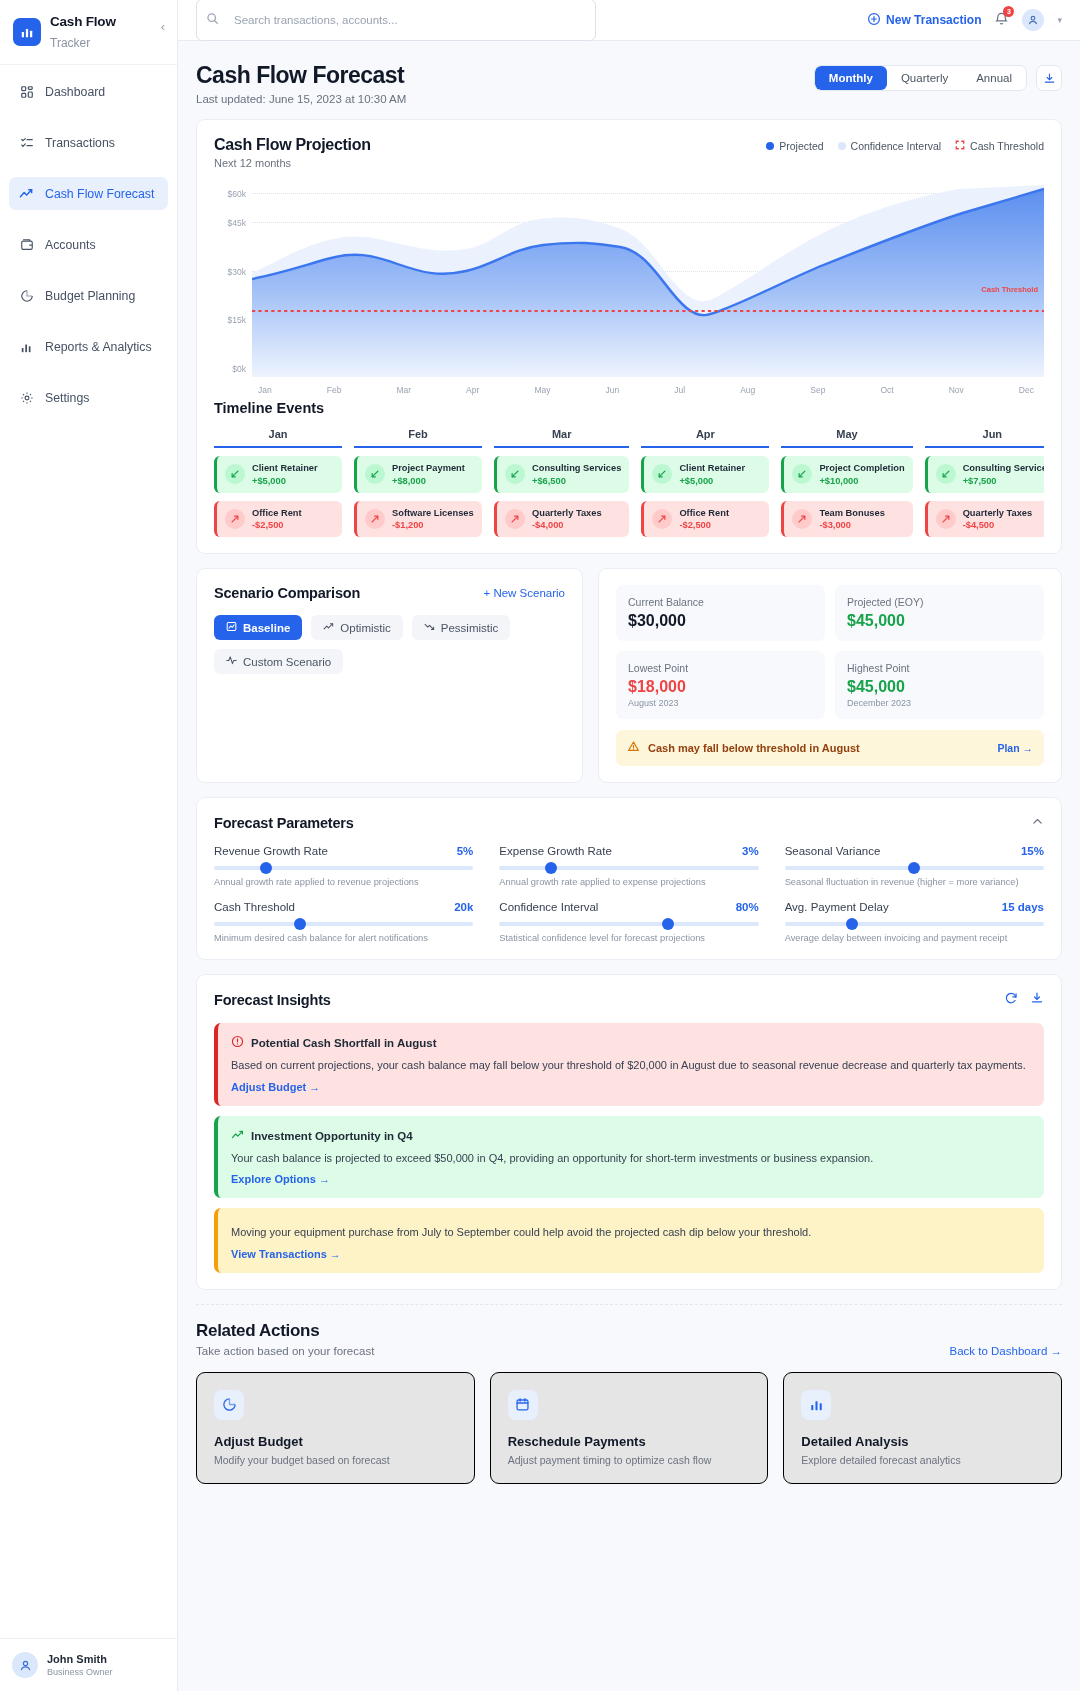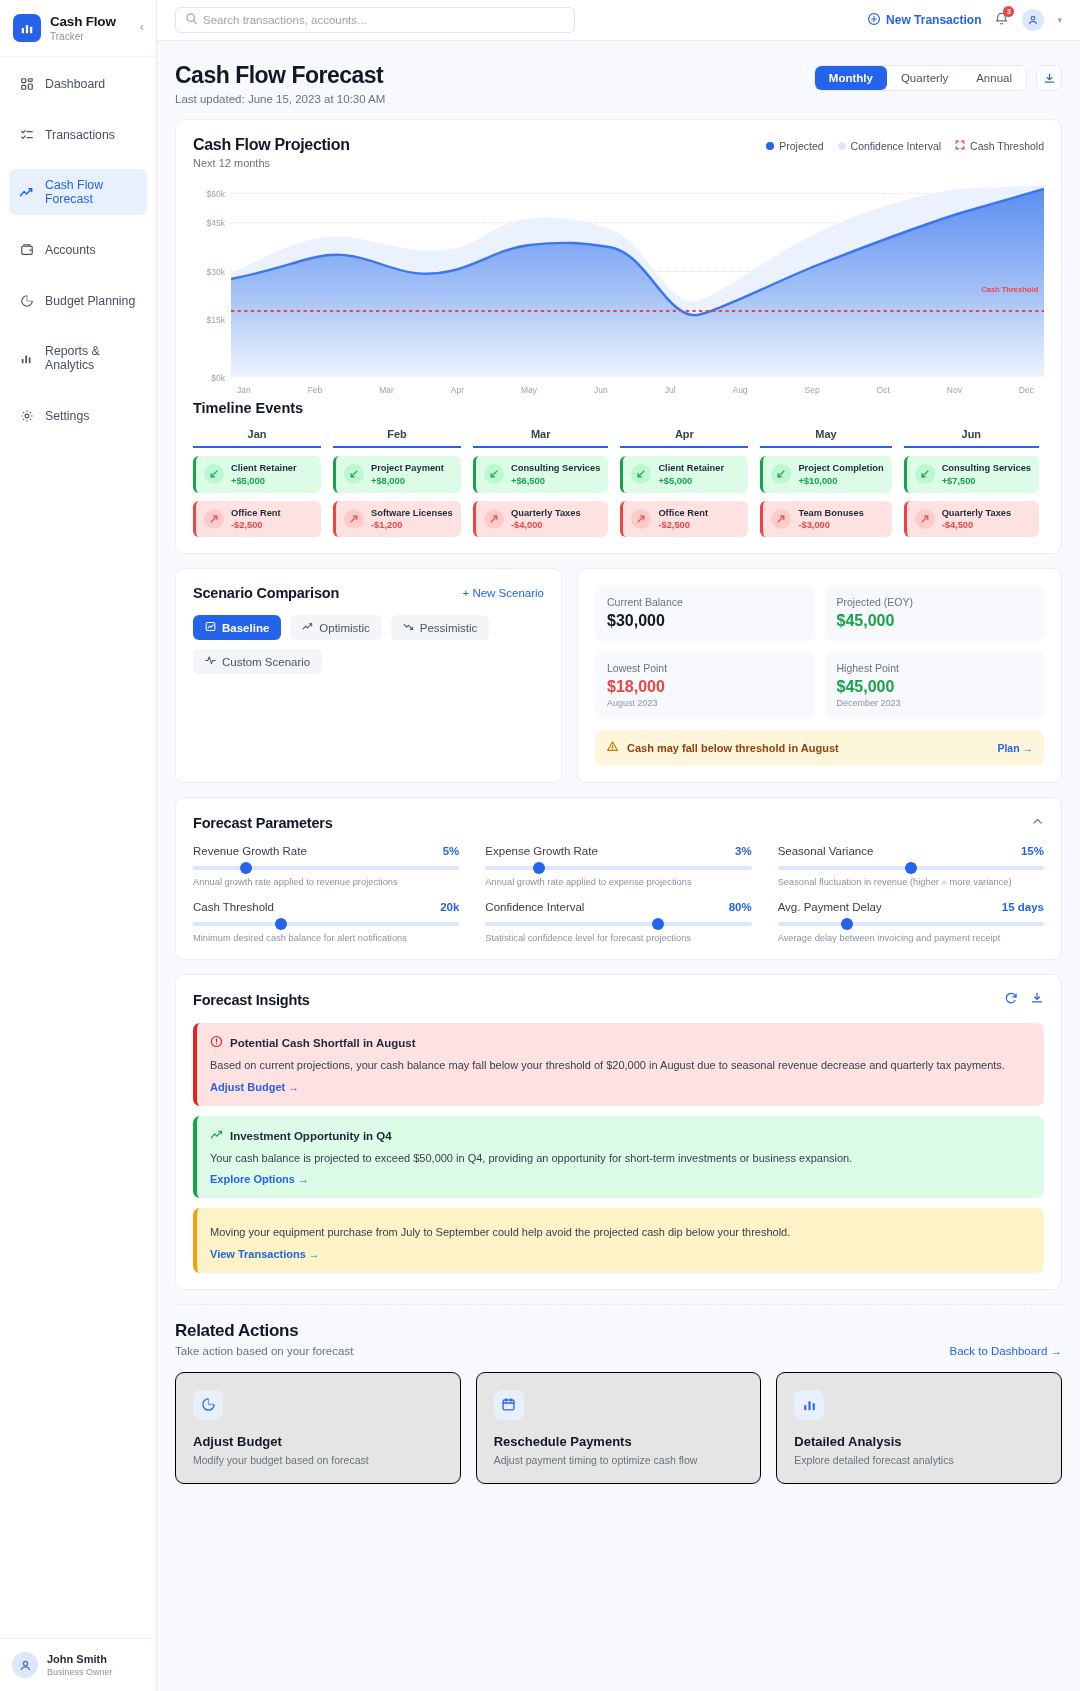--- a/index.html
+++ b/index.html
@@ -1,51 +1,51 @@
 <!DOCTYPE html>
 <html><head>
 <meta charset="utf-8">
 <style>
   *{box-sizing:border-box;margin:0;padding:0}
   html,body{width:1080px;height:1691px;background:#f7f9fc;
     font-family:"Liberation Sans",sans-serif;color:#1f2937;overflow:hidden}
   .app{display:flex;width:1080px;height:1691px}
 
   
-  .sidebar{width:157px;background:#fff;border-right:1px solid #e8ecf2;
+  .sidebar{width:178px;background:#fff;border-right:1px solid #e8ecf2;
     display:flex;flex-direction:column;flex-shrink:0}
   .brand{display:flex;align-items:center;gap:9px;padding:14px 12px 14px 13px;
     border-bottom:1px solid #eef1f6;position:relative}
   .brand-logo{width:28px;height:28px;border-radius:7px;background:#2563eb;
     display:flex;align-items:center;justify-content:center;flex-shrink:0}
   .brand-txt{line-height:1.15}
   .brand-name{font-size:13.5px;font-weight:700;color:#111827;letter-spacing:-.2px}
-  .brand-sub{font-size:10px;color:#8b94a3;margin-top:1px}
+  .brand-sub{font-size:12px;color:#8b94a3;margin-top:7px}
   .collapse{position:absolute;right:12px;top:20px;color:#9aa3b2;font-size:13px;
     cursor:pointer;line-height:1}
   .nav{padding:10px 9px 0 9px;display:flex;flex-direction:column;gap:18px;flex:1}
   .nav-item{display:flex;align-items:center;gap:11px;padding:9px 10px;
     border-radius:7px;font-size:12.3px;color:#465163;cursor:pointer}
   .nav-item.active{background:#e8f0fe;color:#2563eb;font-weight:500}
   .nav-ico{width:15px;height:15px;display:flex;align-items:center;
     justify-content:center;flex-shrink:0}
   .nav-ico svg{display:block}
   .user{border-top:1px solid #eef1f6;padding:13px 12px;display:flex;
     align-items:center;gap:9px}
   .avatar{width:26px;height:26px;border-radius:50%;background:#dbe7fb;
     display:flex;align-items:center;justify-content:center;flex-shrink:0}
   .uname{font-size:11px;font-weight:700;color:#1f2937;line-height:1.25}
   .urole{font-size:9px;color:#8b94a3;margin-top:1px}
 
   
   .main{flex:1;display:flex;flex-direction:column;min-width:0;background:#f7f9fc}
   .topbar{height:41px;background:#fff;border-bottom:1px solid #e8ecf2;
     display:flex;align-items:center;padding:0 18px;gap:10px;flex-shrink:0}
-  .search{flex:0 0 400px;height:26px;border:1px solid #dde3ec;border-radius:6px;
-    display:flex;align-items:center;gap:5px;padding:0 9px;background:#fff}
+  .search{flex:0 0 400px;height:42px;border:1px solid #dde3ec;border-radius:6px;
+    display:flex;align-items:center;gap:15px;padding:0 9px;background:#fff}
   .search input{border:0;outline:0;font-size:11.5px;color:#374151;width:100%;
     font-family:inherit;background:transparent}
   .search input::placeholder{color:#9aa3b2}
   .top-right{margin-left:auto;display:flex;align-items:center;gap:13px}
   .newtx{display:flex;align-items:center;gap:5px;color:#2563eb;font-size:12px;
     font-weight:700;cursor:pointer}
   .bellwrap{position:relative;cursor:pointer}
   .badge{position:absolute;top:-5px;right:-5px;background:#ef4444;color:#fff;
     font-size:7px;font-weight:700;width:11px;height:11px;border-radius:50%;
     display:flex;align-items:center;justify-content:center}
@@ -357,21 +357,21 @@
               <div class="lg">
                 <span><svg width="10" height="10" viewBox="0 0 12 12" fill="none" stroke="#ef4444" stroke-width="1.6" stroke-linecap="round">
                       <path d="M1.5 4V1.5H4M8 1.5h2.5V4M10.5 8v2.5H8M4 10.5H1.5V8"></path>
                     </svg></span>
                 <span>Cash Threshold</span>
               </div>
             </div>
           </div>
 
           <div class="plot">
-            <div class="ylab" style="top:192px">$0k</div>
+            <div class="ylab" style="top:183px">$0k</div>
             <div class="ylab" style="top:134px">$15k</div>
             <div class="ylab" style="top:86px">$30k</div>
             <div class="ylab" style="top:37px">$45k</div>
             <div class="ylab" style="top:8px">$60k</div>
 
             <div class="grid" style="top:12px"></div>
             <div class="grid" style="top:41px"></div>
             <div class="grid" style="top:90px"></div>
             <div class="grid" style="top:138px"></div>
             <div class="grid" style="top:187px"></div>

